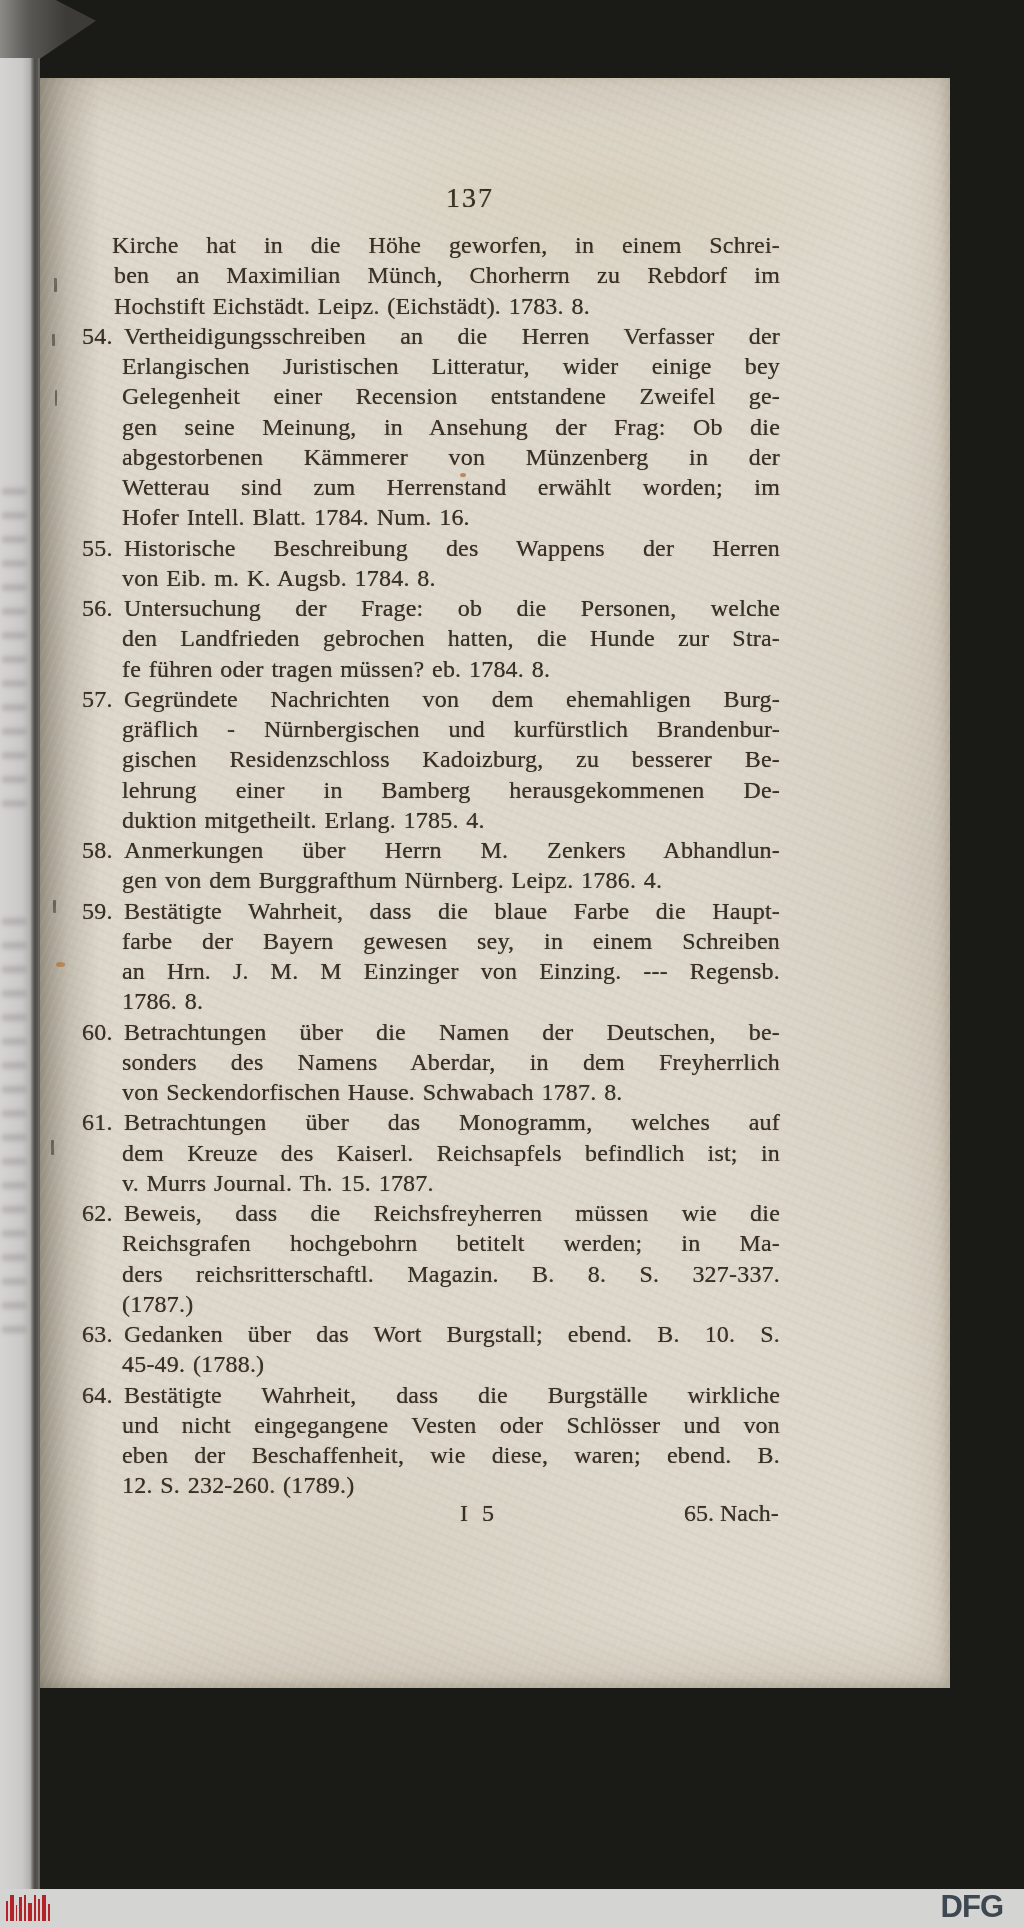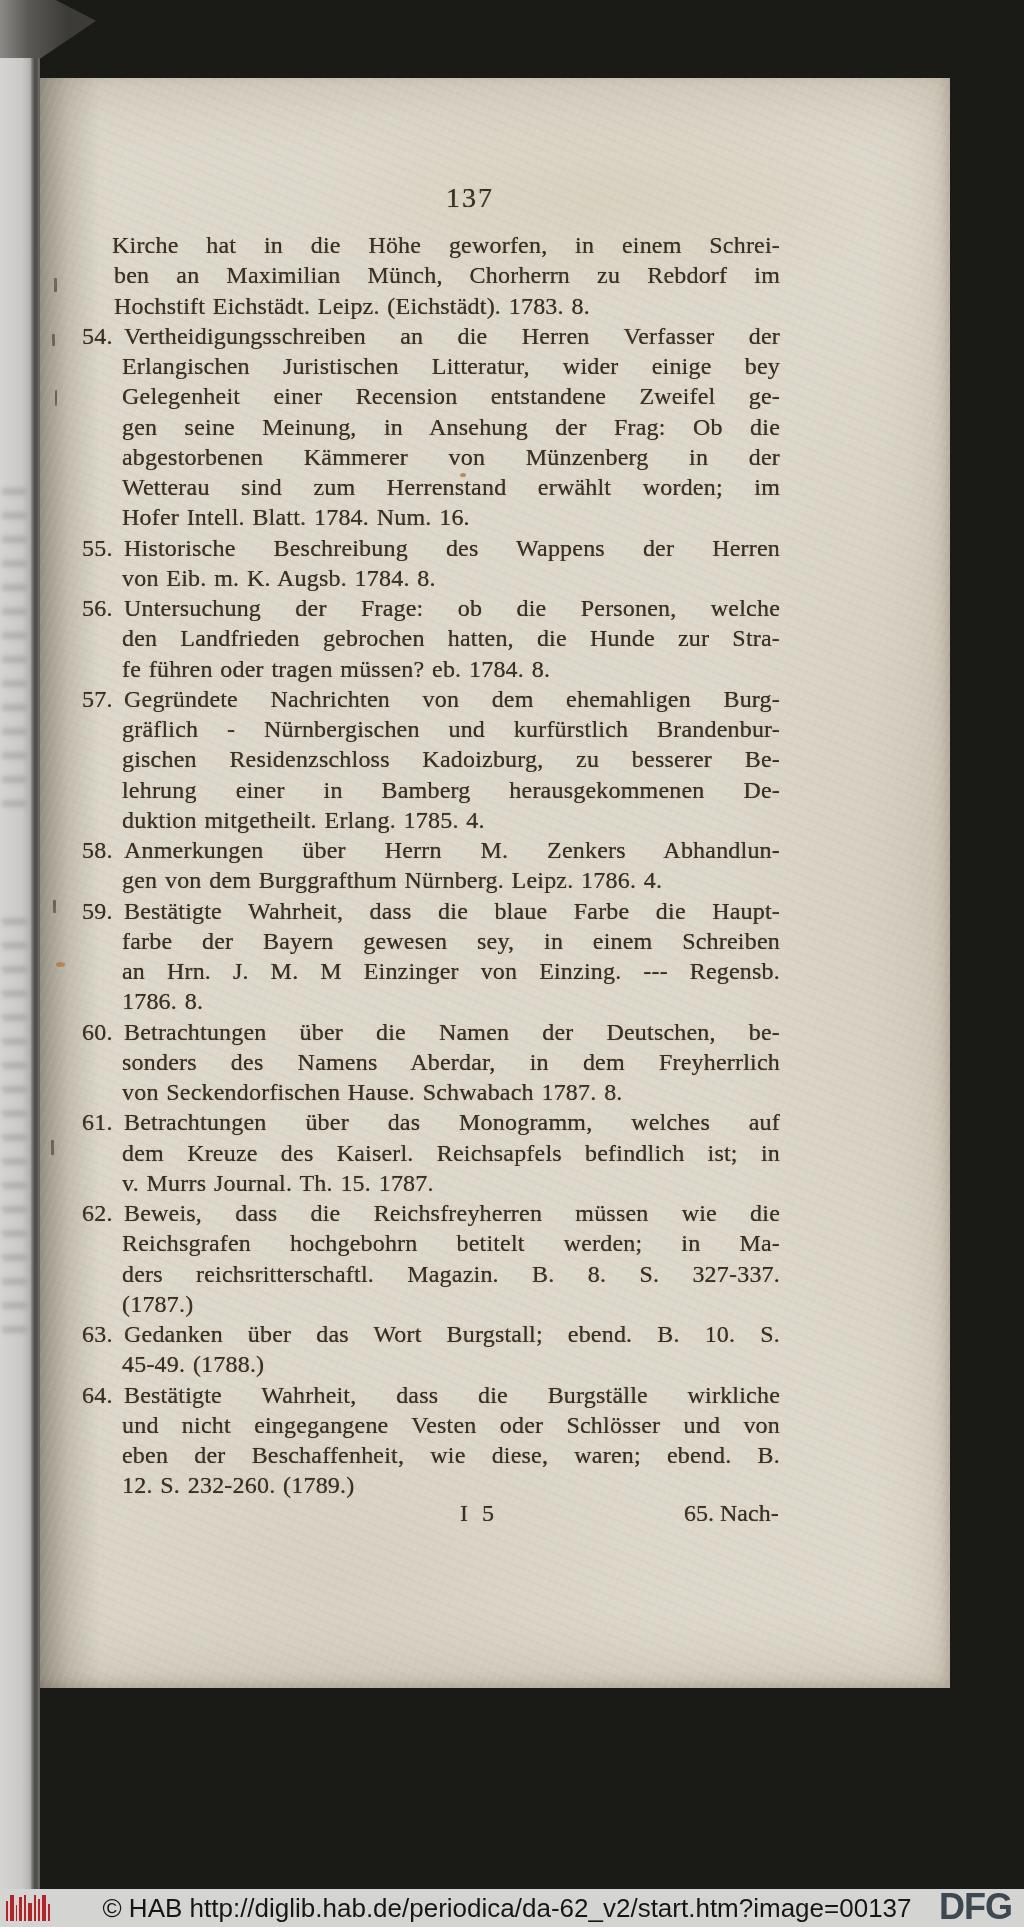--- a/index.html
+++ b/index.html
@@ -92,22 +92,22 @@
   .hab-logo i:nth-child(7){height:26px;width:2px;}
   .hab-logo i:nth-child(8){height:22px;width:3px;}
   .hab-logo i:nth-child(9){height:26px;width:4px;}
   .hab-logo i:nth-child(10){height:17px;width:2px;}
   .footer-url{
     position:absolute;left:507px;top:50%;transform:translate(-50%,-50%);
     font-family:"Liberation Sans",sans-serif;font-size:26px;color:#161616;
     white-space:nowrap;
   }
   .dfg-logo{
-    position:absolute;right:12px;top:50%;transform:translateY(-52%);
-    font-family:"Liberation Sans",sans-serif;font-weight:800;font-size:36px;
+    position:absolute;right:21px;top:50%;transform:translateY(-52%);
+    font-family:"Liberation Sans",sans-serif;font-weight:800;font-size:31px;
     color:var(--dfg,#3e4850);letter-spacing:-1px;
   }
 </style>
 </head>
 <body style="--bg: #1a1a17; --paper: #ddd8cb; --ink: #362d20; --bar: #d4d4d2; --hab: #b2242a; --dfg: #3e4850;">
 
 <div class="wedge"></div>
 
 <div class="edge-strip">
   <div class="crease"></div>
@@ -183,15 +183,14 @@
       <i></i>
       <i></i>
       <i></i>
       <i></i>
       <i></i>
       <i></i>
       <i></i>
       <i></i>
       <i></i>
   </div>
-  <div class="footer-url">© HAB http://diglib.hab.de/periodica/da-62_v2/start.htm?image=00137</div>
   <div class="dfg-logo">DFG</div>
 </div>
 
 </body></html>

